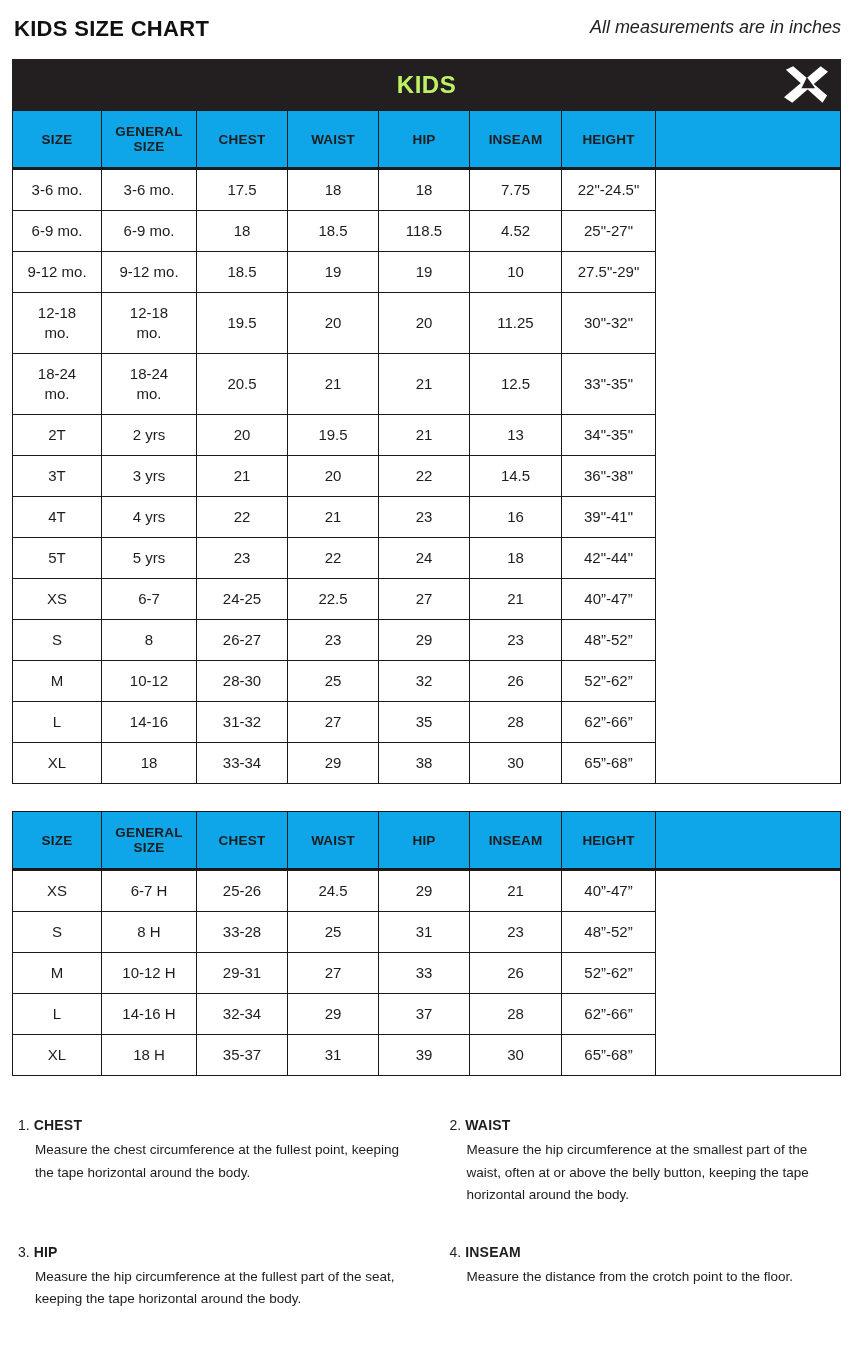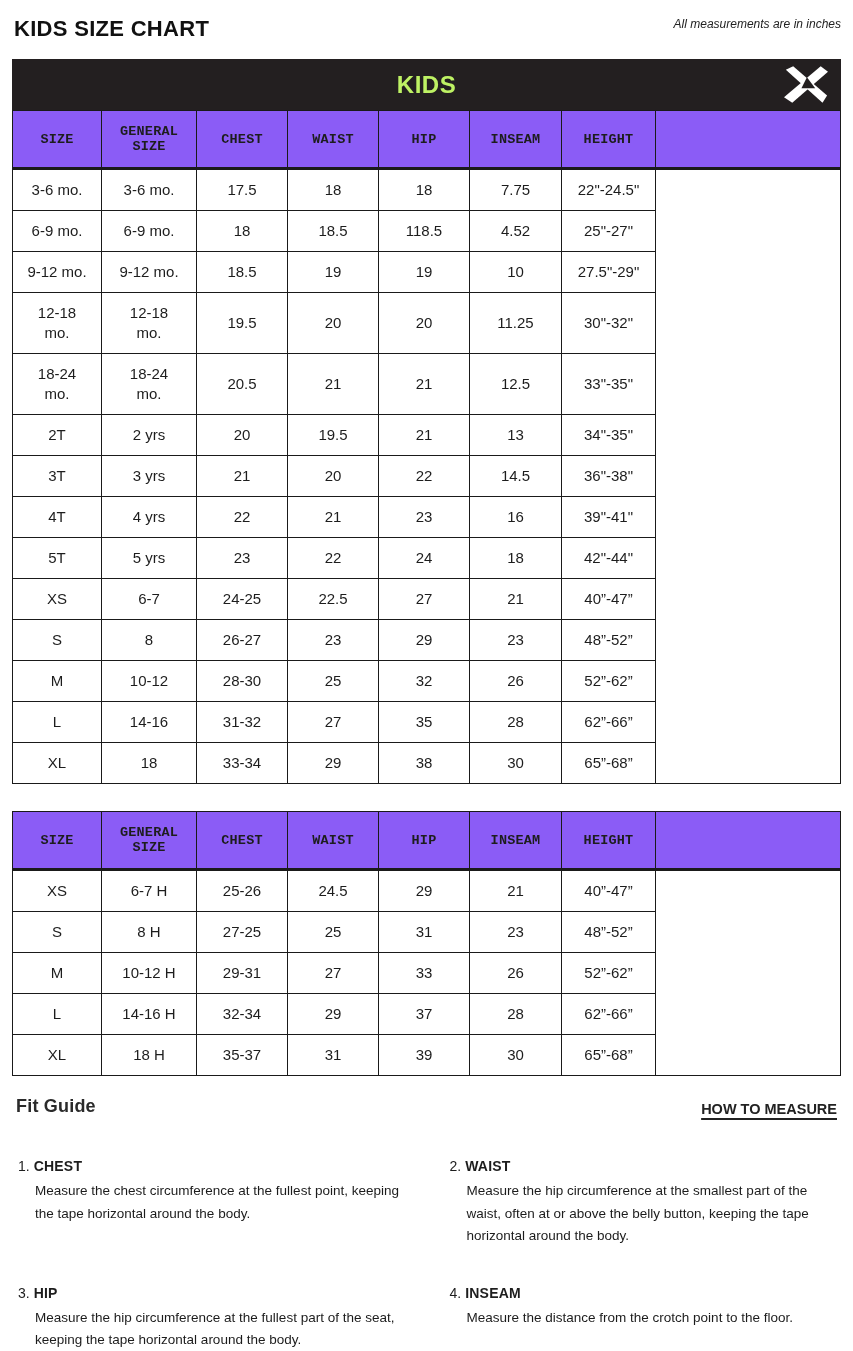--- a/index.html
+++ b/index.html
@@ -3,32 +3,32 @@
 <meta charset="utf-8">
 <style>
   * { margin:0; padding:0; box-sizing:border-box; }
   html,body { width:853px; height:1351px; overflow:hidden; background:#ffffff;
     font-family:"Liberation Sans","DejaVu Sans",sans-serif; color:#1d1d1d; }
   .page { width:853px; padding:16px 12px 0 12px; }
 
   
   .top-row { display:flex; justify-content:space-between; align-items:flex-start; margin-bottom:17px; }
   .page-title { font-size:22px; font-weight:bold; letter-spacing:.3px; color:#111; padding-left:2px; }
-  .note { font-size:12px; font-style:italic; color:#222; margin-top:1px; }
+  .note { font-size:18px; font-style:italic; color:#222; margin-top:1px; }
 
   
   .banner { position:relative; height:51px; background:#231f20; display:flex; align-items:center; justify-content:center; }
   .banner-title { color:#bef264; font-size:24px; font-weight:bold; letter-spacing:.5px; }
   .banner-logo { position:absolute; right:13px; top:7px; width:44px; height:37px; }
 
   
   table.size-table { width:829px; border-collapse:collapse; table-layout:fixed; }
   .size-table th, .size-table td { border:1.5px solid #1a1a1a; text-align:center; vertical-align:middle; }
   .size-table thead th { font-size:13.5px; font-weight:bold; letter-spacing:.2px; padding:9px 6px;
-    height:58px; border-bottom:3.5px solid #1a1a1a; background:#8b5cf6;font-family:Liberation Mono, monospace; }
+    height:58px; border-bottom:3.5px solid #1a1a1a; background:#0ea5e9; }
   .size-table td { font-size:15px; padding:10px 5px; line-height:20px; white-space:pre-line; background:#fff; }
   .size-table th:nth-child(1){width:89px;} .size-table th:nth-child(2){width:95px;}
   .size-table th:nth-child(3){width:91px;} .size-table th:nth-child(4){width:91px;}
   .size-table th:nth-child(5){width:91px;} .size-table th:nth-child(6){width:92px;}
   .size-table th:nth-child(7){width:94px;} .size-table th:nth-child(8){width:auto;}
   .table-gap { height:27px; }
 
   
   .fit-guide { padding:20px 4px 0 4px; }
   .fit-head-row { display:flex; justify-content:space-between; align-items:flex-end; margin-bottom:20px; }
@@ -229,21 +229,21 @@
           <td>25-26</td>
           <td>24.5</td>
           <td>29</td>
           <td>21</td>
           <td>40”-47”</td>
           <td rowspan="5"></td>
         </tr>
         <tr>
           <td>S</td>
           <td>8 H</td>
-          <td>27-25</td>
+          <td>33-28</td>
           <td>25</td>
           <td>31</td>
           <td>23</td>
           <td>48”-52”</td>
         </tr>
         <tr>
           <td>M</td>
           <td>10-12 H</td>
           <td>29-31</td>
           <td>27</td>
@@ -266,24 +266,20 @@
           <td>35-37</td>
           <td>31</td>
           <td>39</td>
           <td>30</td>
           <td>65”-68”</td>
         </tr>
       </tbody>
   </table>
 
   <div class="fit-guide">
-    <div class="fit-head-row">
-      <div class="fit-guide-heading">Fit Guide</div>
-      <a class="how-to-measure">HOW TO MEASURE</a>
-    </div>
     <div class="fit-items">
         <div>
           <div class="fit-item-title"><span class="num">1.</span><span class="ttl">CHEST</span></div>
           <div class="fit-item-text">Measure the chest circumference at the fullest point, keeping the tape horizontal around the body.</div>
         </div>
         <div>
           <div class="fit-item-title"><span class="num">2.</span><span class="ttl">WAIST</span></div>
           <div class="fit-item-text">Measure the hip circumference at the smallest part of the waist, often at or above the belly button, keeping the tape horizontal around the body.</div>
         </div>
         <div>

